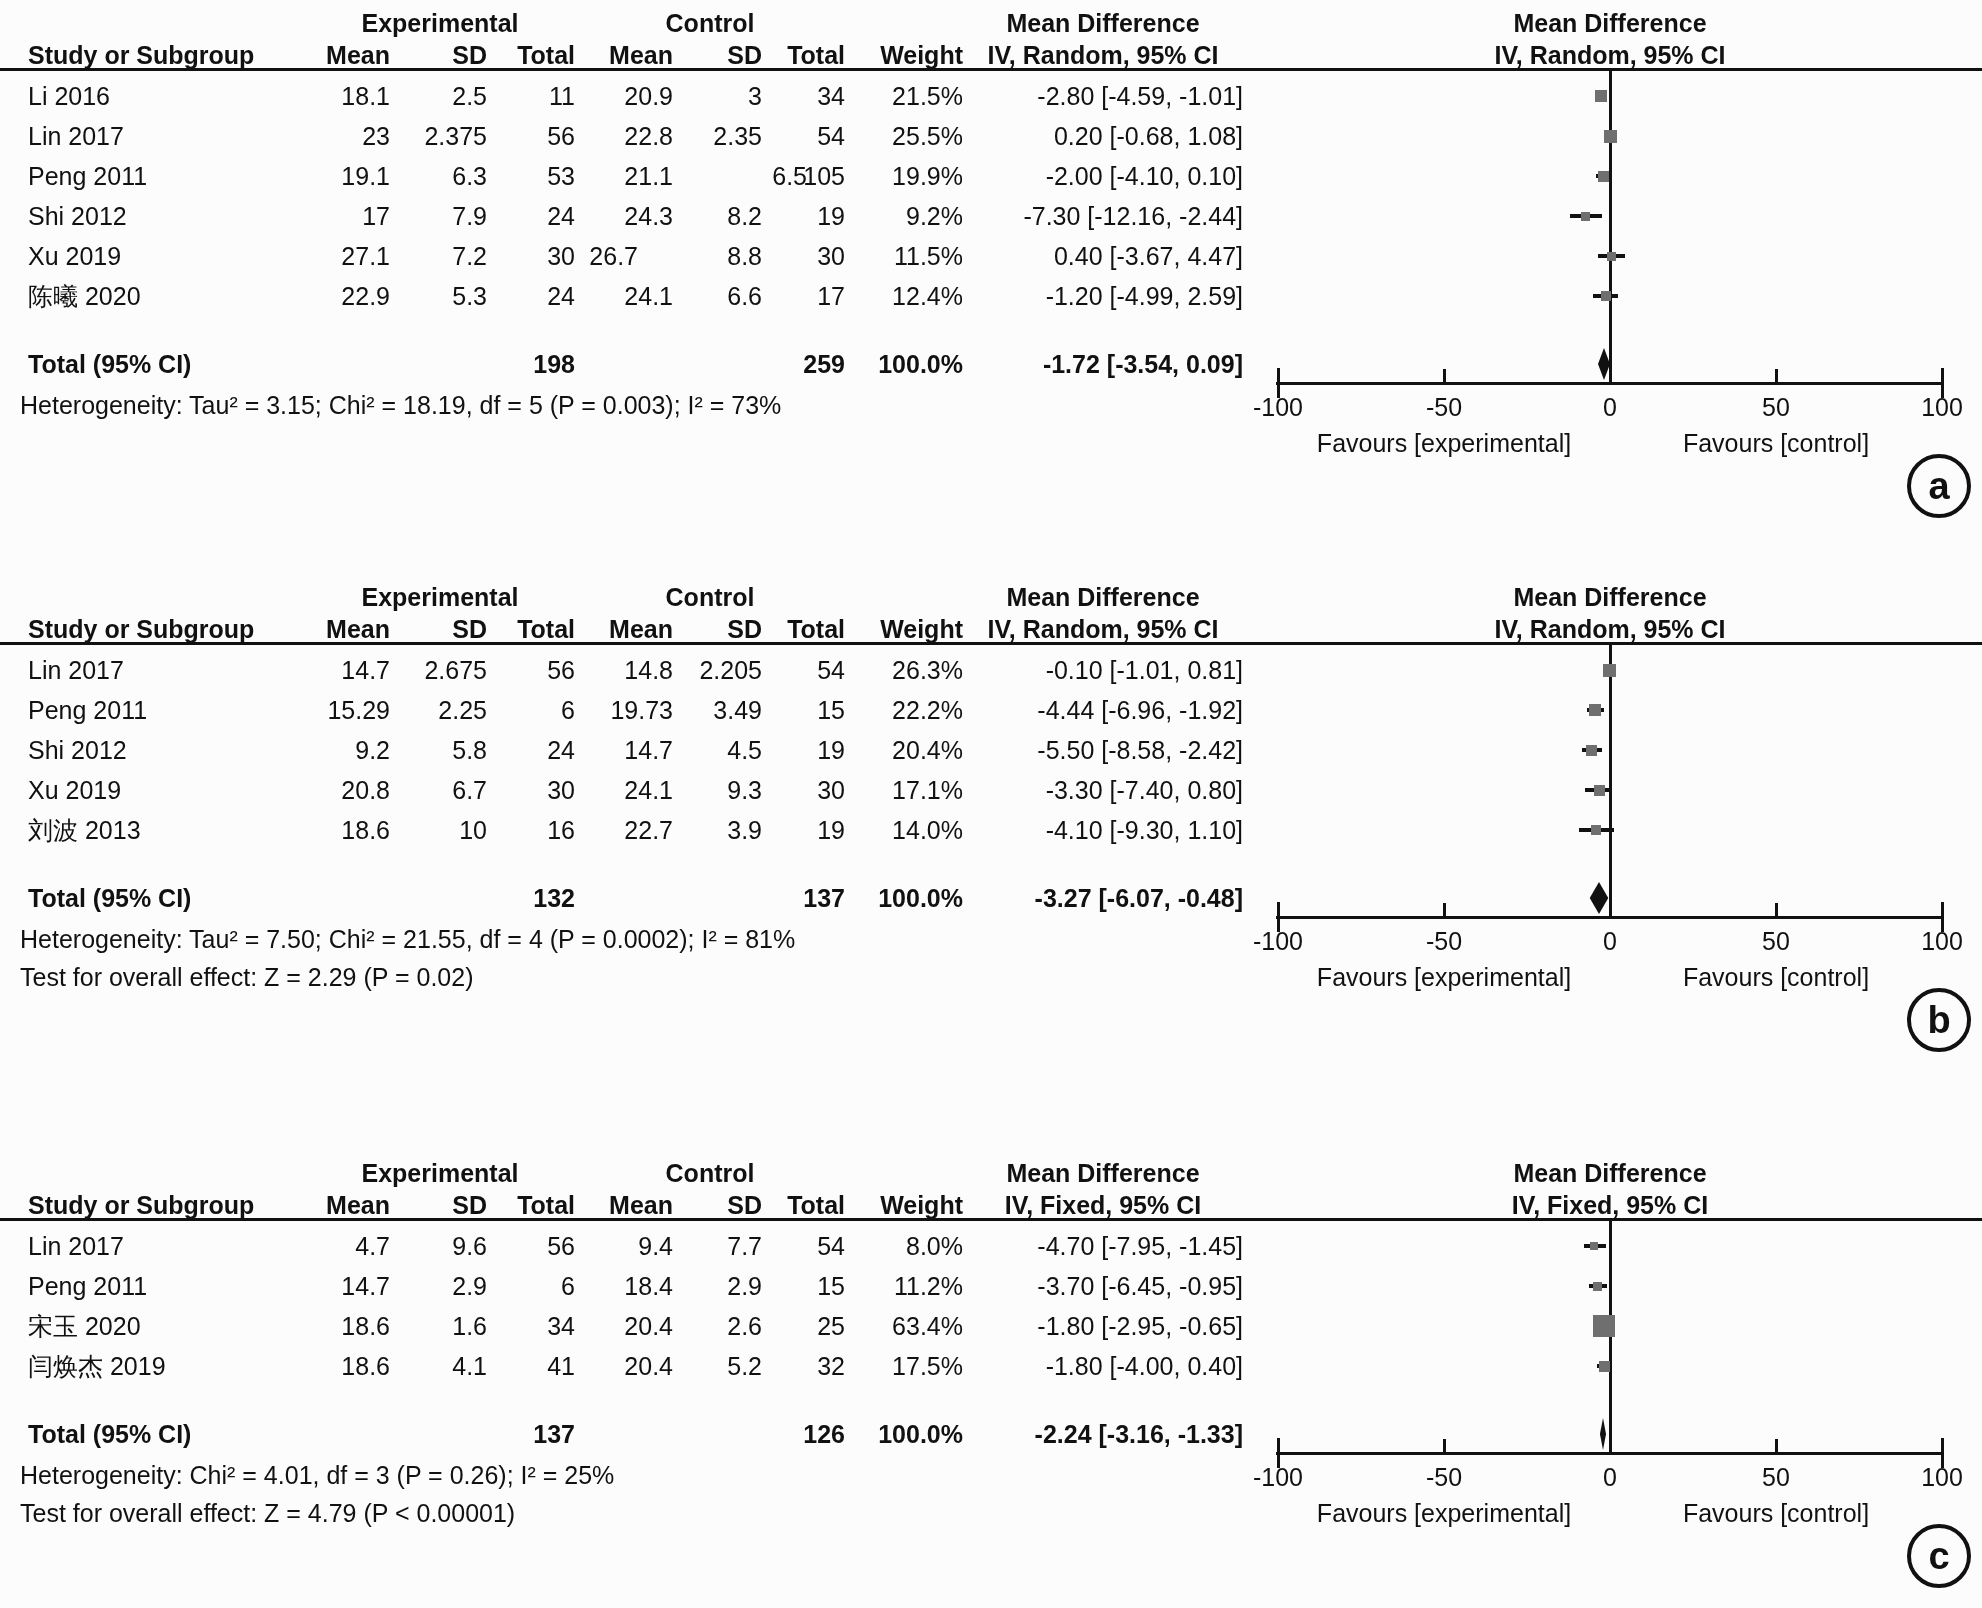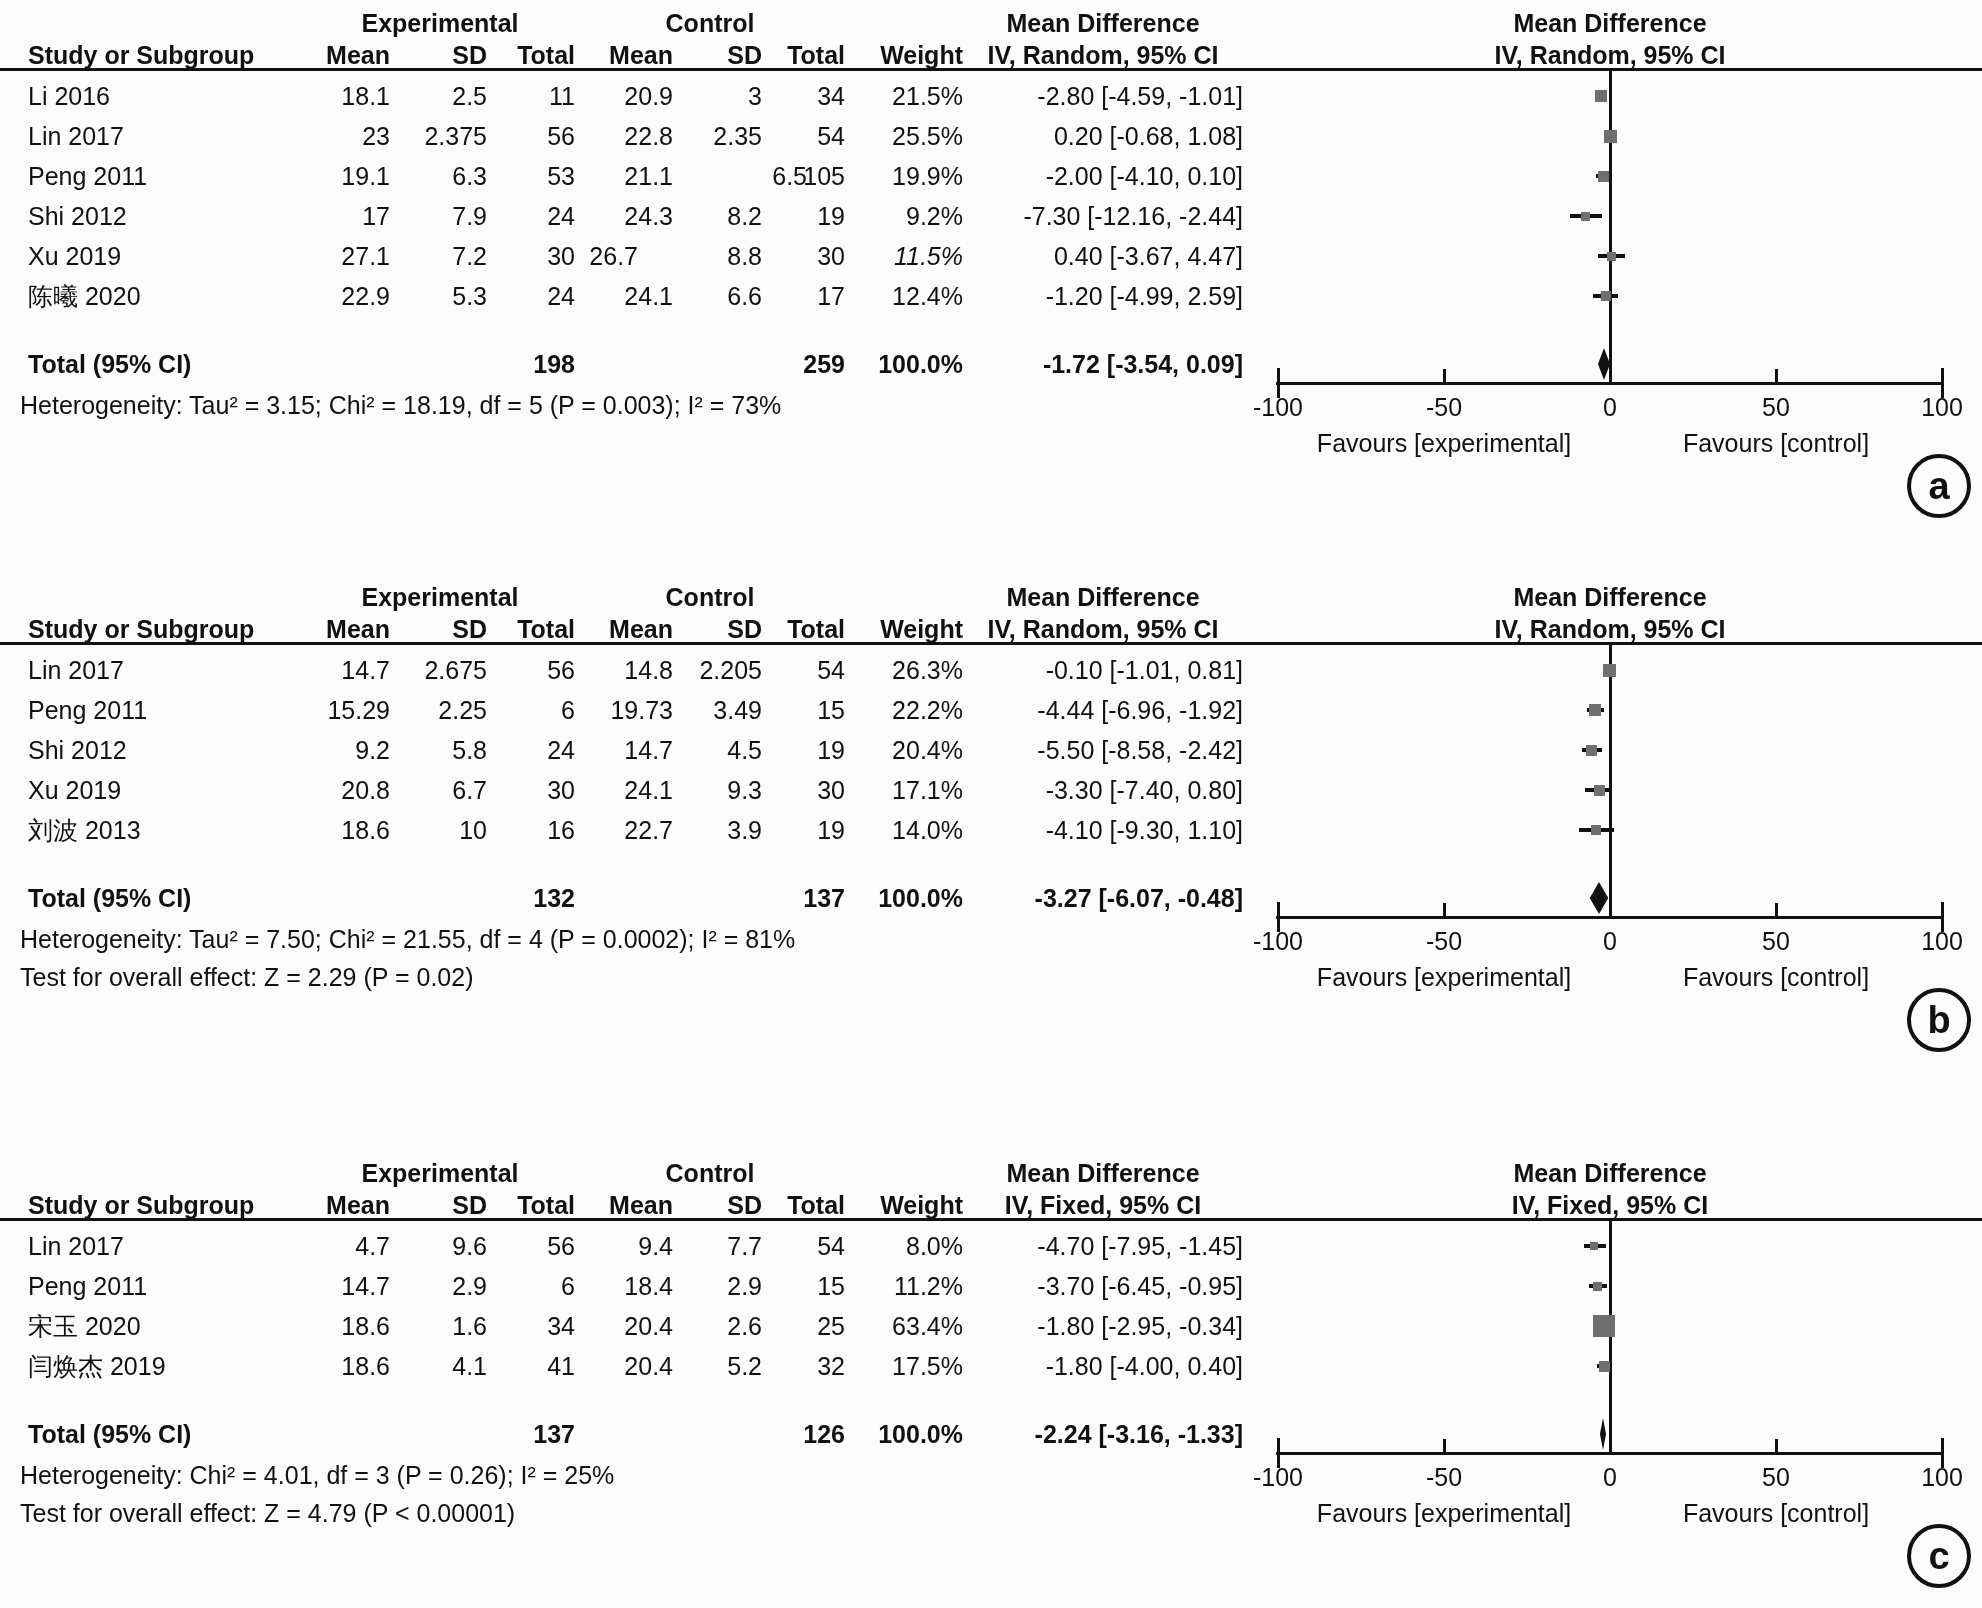--- a/index.html
+++ b/index.html
@@ -86,21 +86,21 @@
       <span class="abs" style="right: 739px; top: 193px;">-7.30 [-12.16, -2.44]</span>
       <div class="abs whisker" style="left: 1570px; top: 206px; width: 32px;"></div>
       <div class="abs sq" style="left: 1581px; top: 204px; width: 9px; height: 9px;"></div>
       <span class="abs" style="left: 28px; top: 233px;">Xu 2019</span>
       <span class="abs" style="right: 1592px; top: 233px;">27.1</span>
       <span class="abs" style="right: 1495px; top: 233px;">7.2</span>
       <span class="abs" style="right: 1407px; top: 233px;">30</span>
       <span class="abs" style="right: 1344px; top: 233px;">26.7</span>
       <span class="abs" style="right: 1220px; top: 233px;">8.8</span>
       <span class="abs" style="right: 1137px; top: 233px;">30</span>
-      <span class="abs" style="right: 1019px; top: 233px; font-style: italic;">11.5%</span>
+      <span class="abs" style="right: 1019px; top: 233px;">11.5%</span>
       <span class="abs" style="right: 739px; top: 233px;">0.40 [-3.67, 4.47]</span>
       <div class="abs whisker" style="left: 1598px; top: 246px; width: 27px;"></div>
       <div class="abs sq" style="left: 1607px; top: 244px; width: 9px; height: 9px;"></div>
       <span class="abs" style="left: 28px; top: 273px;">陈曦 2020</span>
       <span class="abs" style="right: 1592px; top: 273px;">22.9</span>
       <span class="abs" style="right: 1495px; top: 273px;">5.3</span>
       <span class="abs" style="right: 1407px; top: 273px;">24</span>
       <span class="abs" style="right: 1309px; top: 273px;">24.1</span>
       <span class="abs" style="right: 1220px; top: 273px;">6.6</span>
       <span class="abs" style="right: 1137px; top: 273px;">17</span>
@@ -273,21 +273,21 @@
       <div class="abs whisker" style="left: 1589px; top: 126px; width: 18px;"></div>
       <div class="abs sq" style="left: 1593px; top: 124px; width: 9px; height: 9px;"></div>
       <span class="abs" style="left: 28px; top: 153px;">宋玉 2020</span>
       <span class="abs" style="right: 1592px; top: 153px;">18.6</span>
       <span class="abs" style="right: 1495px; top: 153px;">1.6</span>
       <span class="abs" style="right: 1407px; top: 153px;">34</span>
       <span class="abs" style="right: 1309px; top: 153px;">20.4</span>
       <span class="abs" style="right: 1220px; top: 153px;">2.6</span>
       <span class="abs" style="right: 1137px; top: 153px;">25</span>
       <span class="abs" style="right: 1019px; top: 153px;">63.4%</span>
-      <span class="abs" style="right: 739px; top: 153px;">-1.80 [-2.95, -0.34]</span>
+      <span class="abs" style="right: 739px; top: 153px;">-1.80 [-2.95, -0.65]</span>
       <div class="abs whisker" style="left: 1600px; top: 166px; width: 8px;"></div>
       <div class="abs sq" style="left: 1593px; top: 157px; width: 22px; height: 22px;"></div>
       <span class="abs" style="left: 28px; top: 193px;">闫焕杰 2019</span>
       <span class="abs" style="right: 1592px; top: 193px;">18.6</span>
       <span class="abs" style="right: 1495px; top: 193px;">4.1</span>
       <span class="abs" style="right: 1407px; top: 193px;">41</span>
       <span class="abs" style="right: 1309px; top: 193px;">20.4</span>
       <span class="abs" style="right: 1220px; top: 193px;">5.2</span>
       <span class="abs" style="right: 1137px; top: 193px;">32</span>
       <span class="abs" style="right: 1019px; top: 193px;">17.5%</span>

